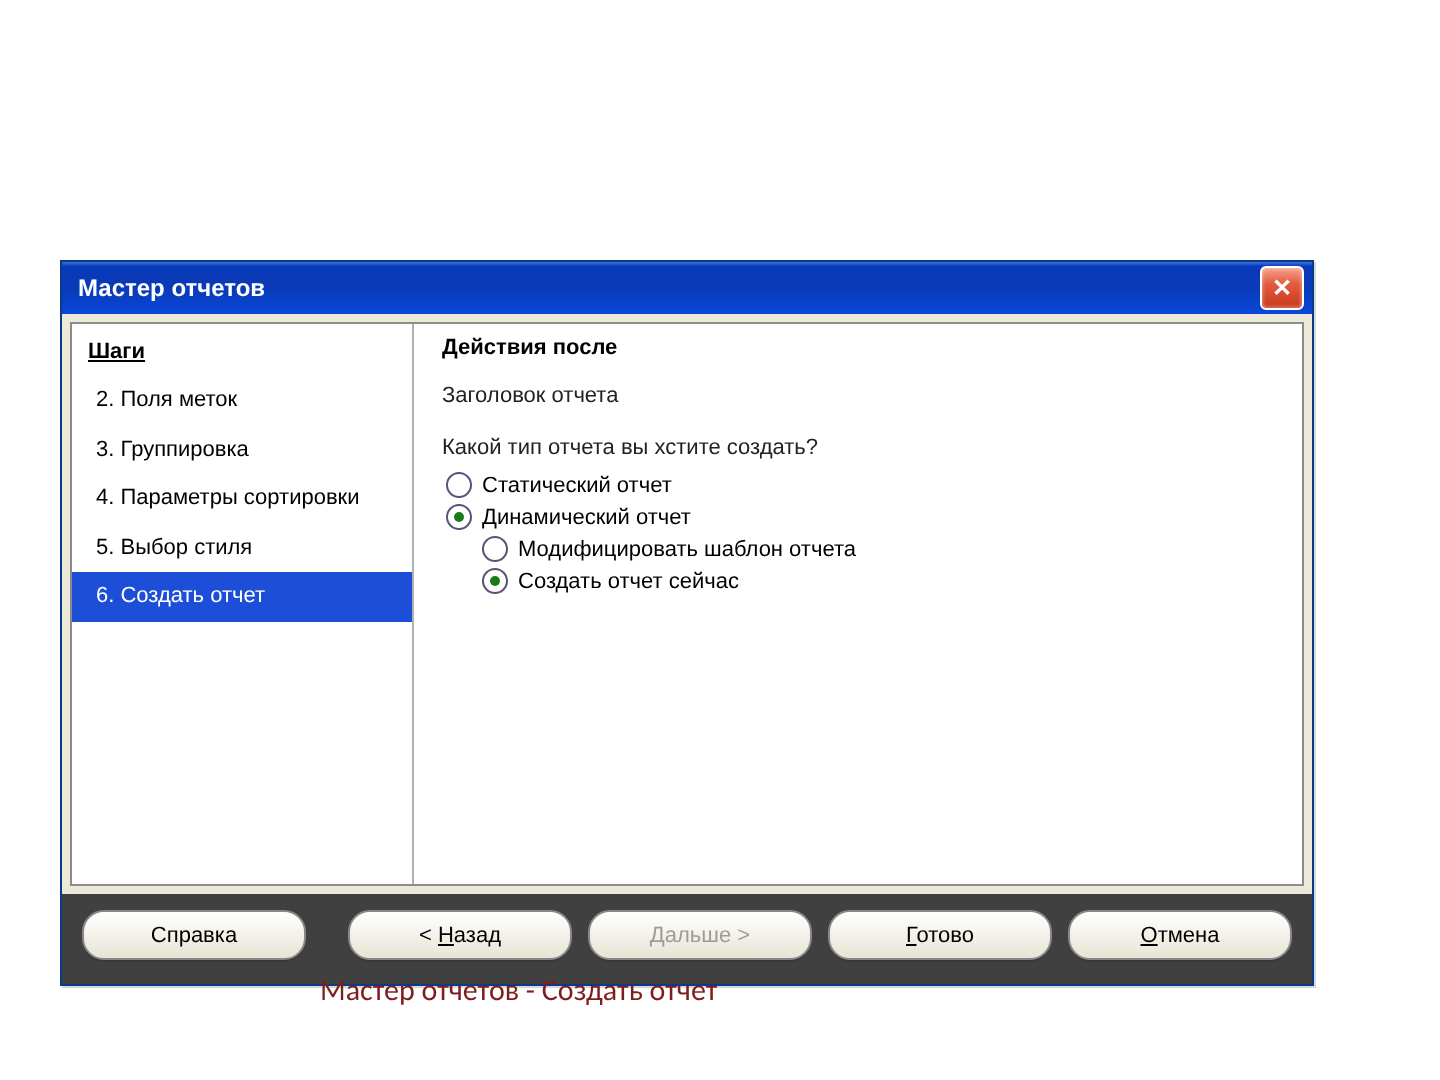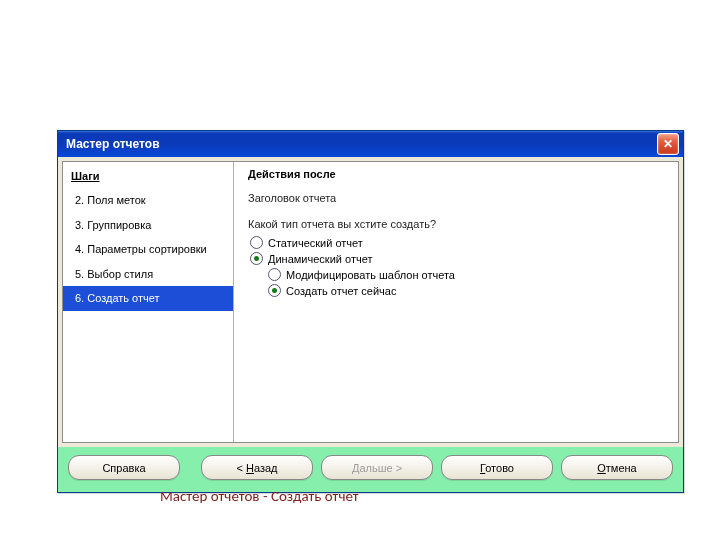--- a/index.html
+++ b/index.html
@@ -12,21 +12,20 @@
     position: relative;
   }
   .dialog {
     position: absolute;
     left: 30px;
     top: 130px;
     width: 625px;
     border: 1px solid #0a3a8a;
     background: #ece9d8;
     box-shadow: 1px 1px 0 rgba(0,0,0,0.15);
-    margin-left: 27px;
   }
   .titlebar {
     background: linear-gradient(to bottom, #3a75e0 0%, #0a3ab8 8%, #0a3ab8 50%, #0848d8 100%);
     color: #fff;
     height: 26px;
     display: flex;
     align-items: center;
     padding: 0 4px 0 8px;
     font-size: 12px;
     font-weight: bold;
@@ -132,21 +131,21 @@
   }
   .sub-question {
     font-weight: bold;
     font-size: 11px;
     margin: 8px 0 6px 0;
   }
   .button-bar {
     display: flex;
     padding: 8px 10px 12px 10px;
     gap: 8px;
-    background: #86efac;
+    background: #404040;
   }
   .btn {
     min-width: 86px;
     height: 23px;
     border: 1px solid #888;
     border-radius: 11px;
     background: linear-gradient(to bottom, #fff, #e8e4d4);
     font-family: Tahoma, Arial, sans-serif;
     font-size: 11px;
     display: flex;

